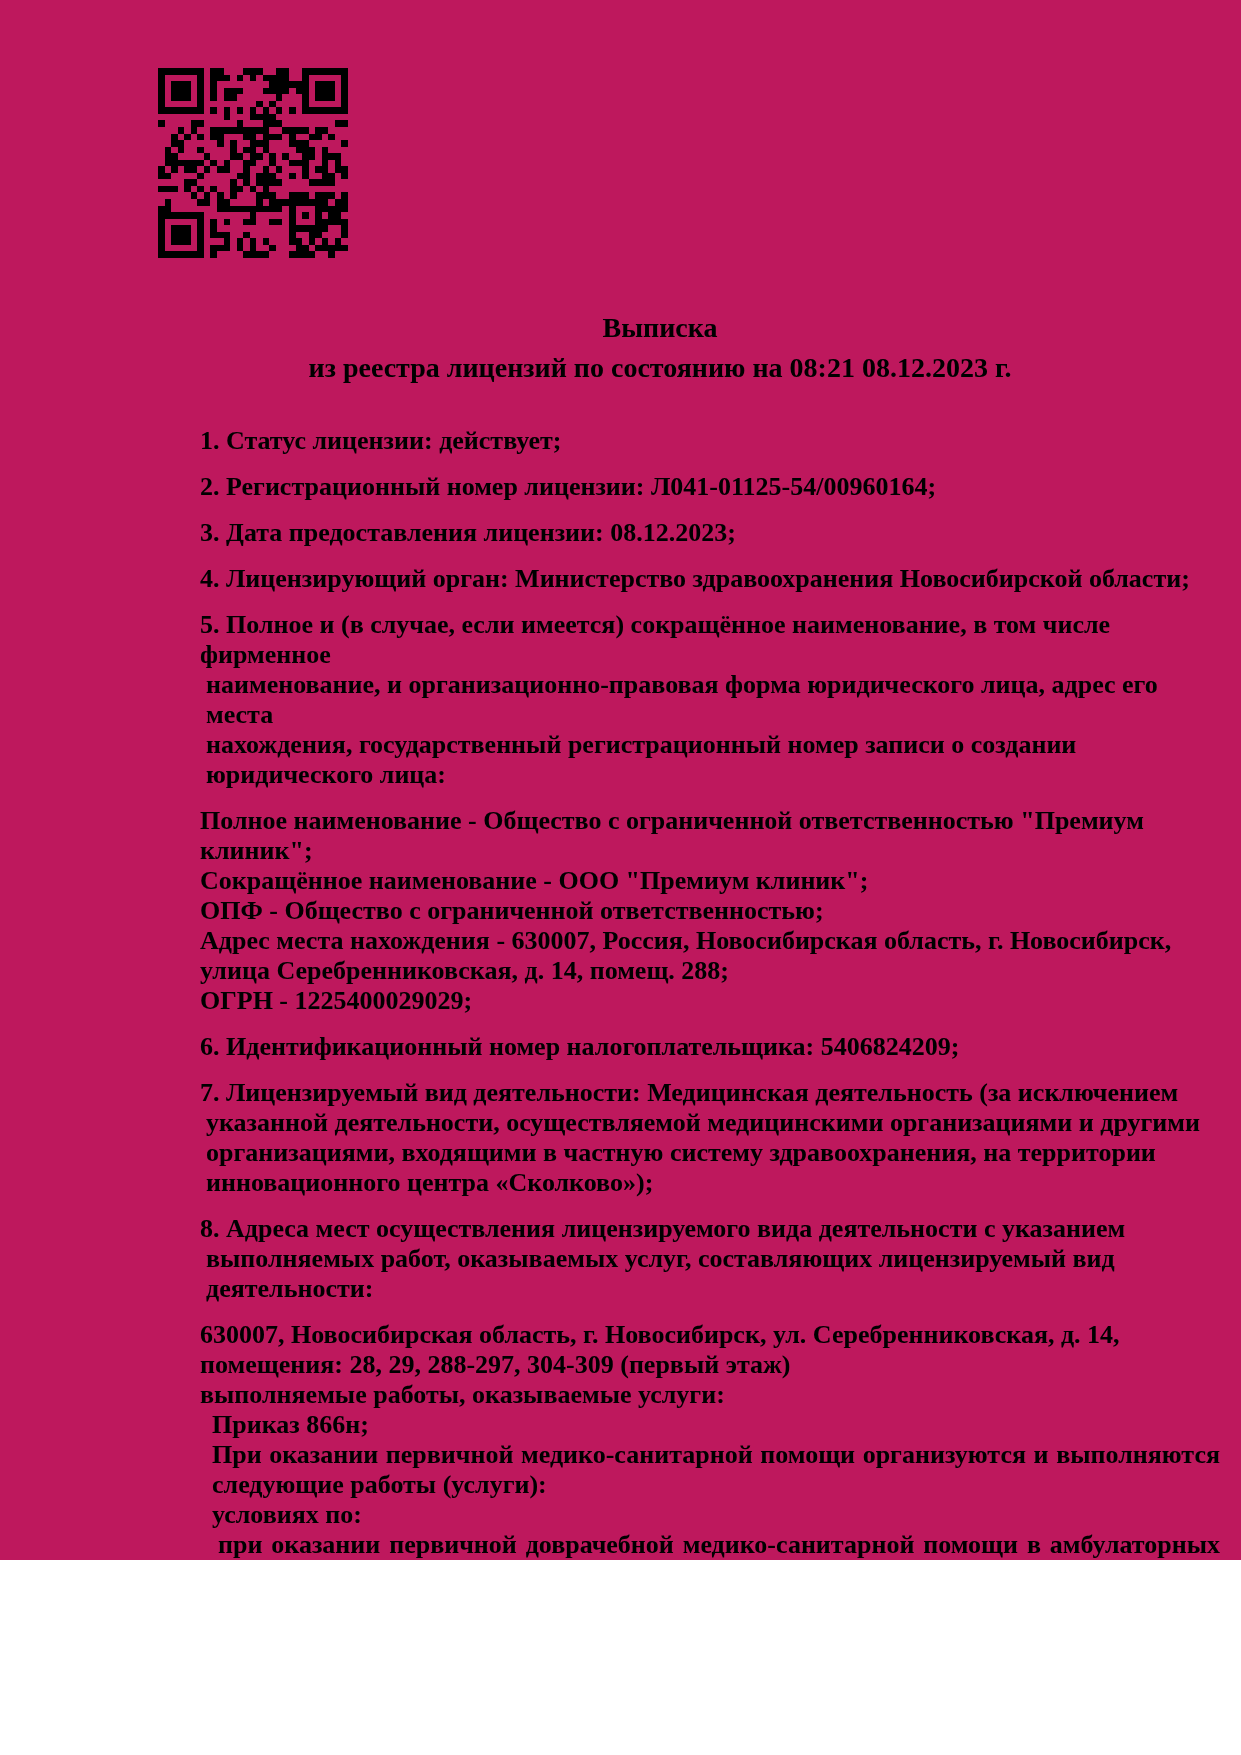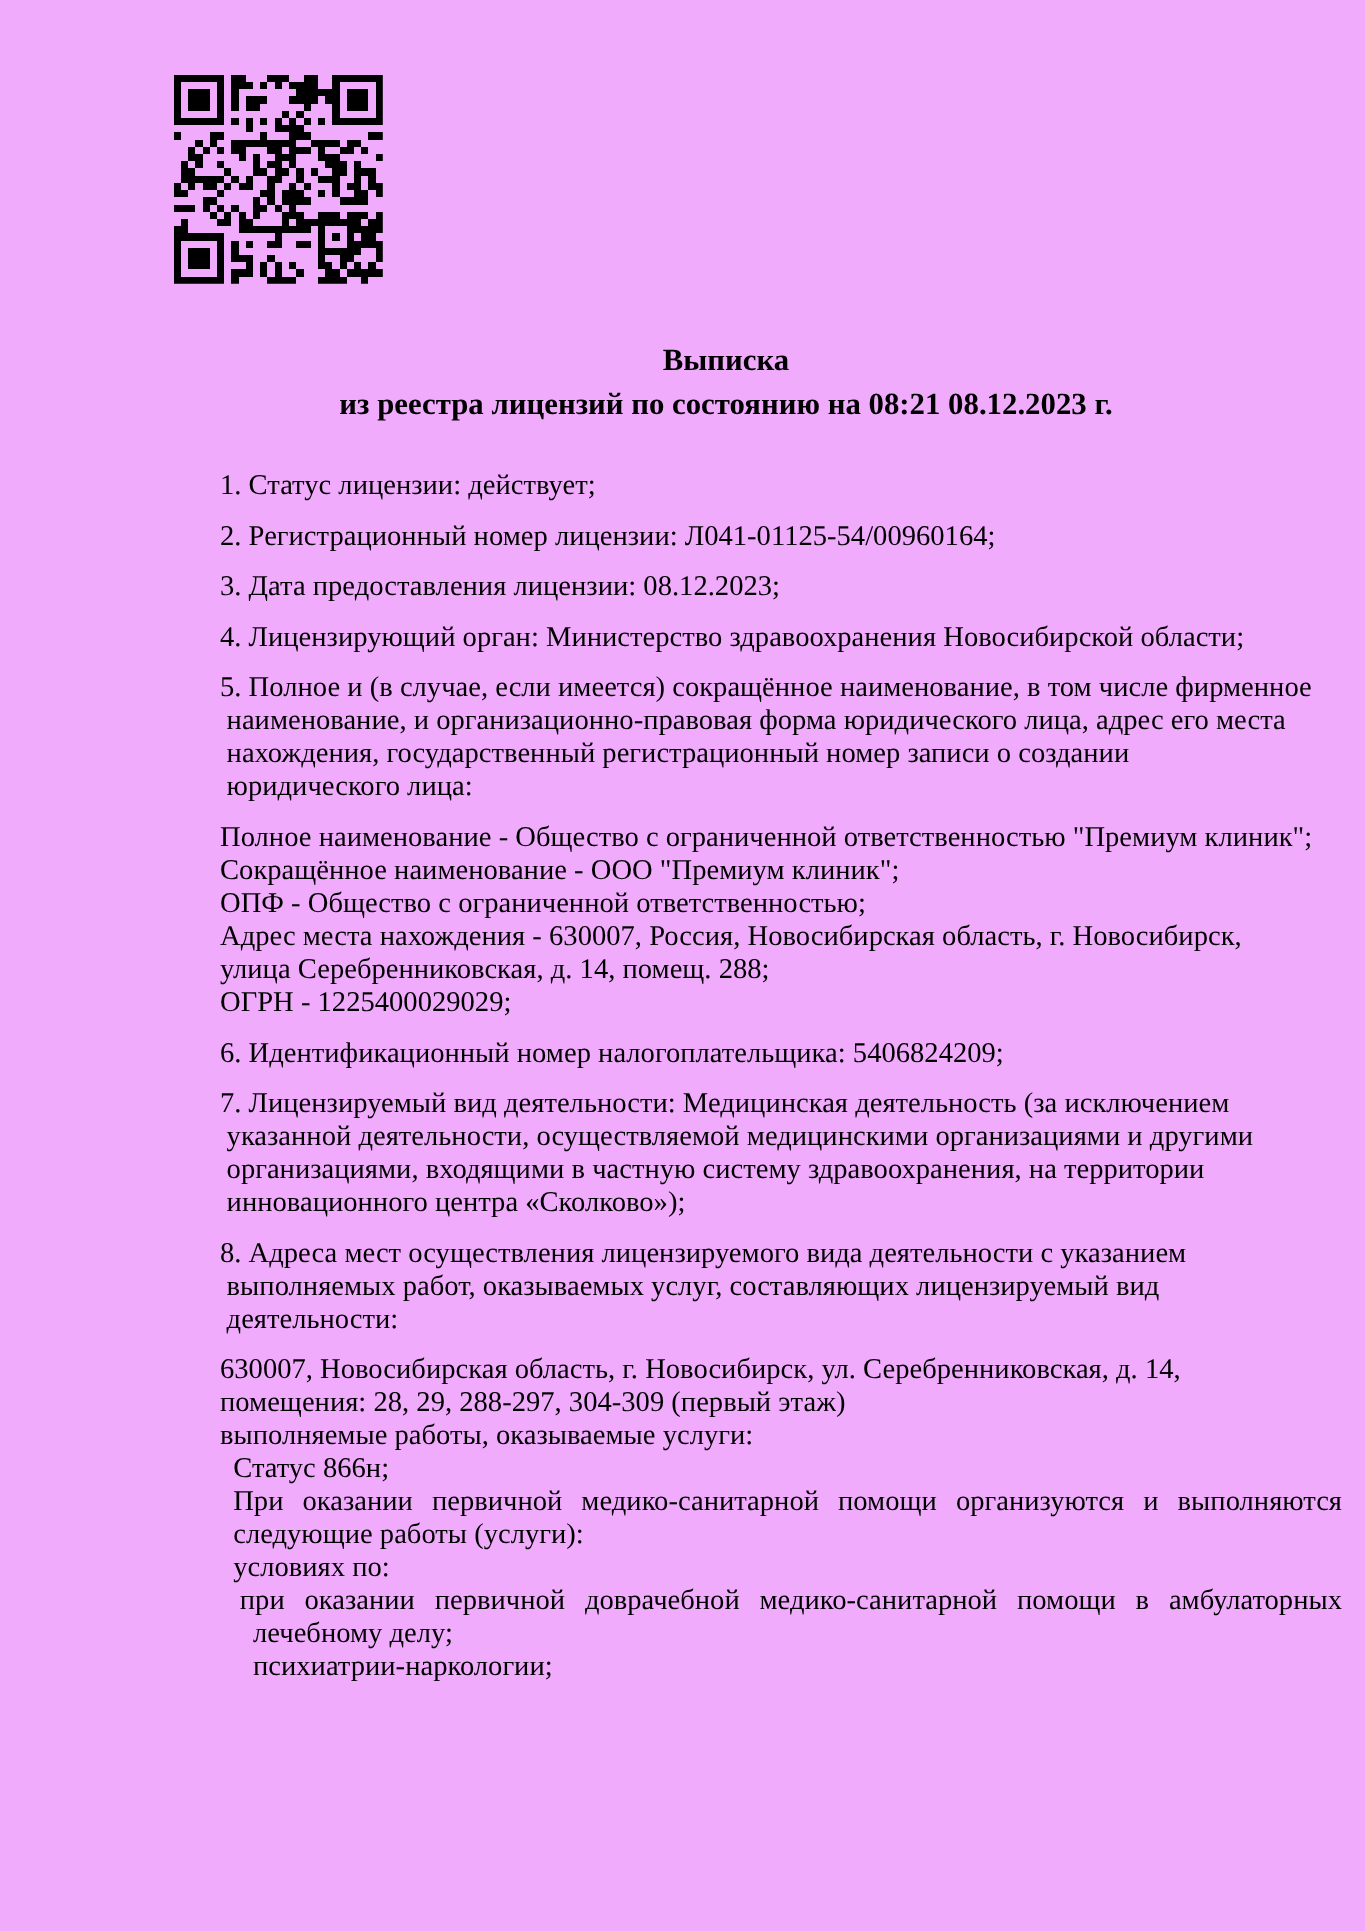--- a/index.html
+++ b/index.html
@@ -3,22 +3,22 @@
 <meta charset="utf-8">
 <style>
   html, body {
     margin: 0;
     padding: 0;
     background: #ffffff;
   }
   .page {
     position: relative;
     width: 1241px;
-    height: 1755px;
-    background: #f0abfc;
+    height: 1560px;
+    background: #be185d;
     color: #000000;
     font-family: "Liberation Serif", "DejaVu Serif", serif;
     overflow: hidden;
   }
   .qr {
     position: absolute;
     left: 158px;
     top: 68px;
     width: 190px;
     height: 190px;
@@ -36,21 +36,21 @@
   .title-line  { line-height: 32px; }
   .subtitle-line { line-height: 32px; margin-top: 8px; }
 
   .content {
     margin-top: 42px;
     margin-left: 200px;
     margin-right: 21px;
     font-size: 26px;
     line-height: 30px;
   }
-  .para { margin: 0 0 16px 0; }
+  .para { margin: 0 0 16px 0; font-weight: bold; }
   .para:last-child { margin-bottom: 0; }
 
   
   .cont { margin-left: 6px; }
   
   .ind1 { margin-left: 12px; }
   .ind2 { margin-left: 18px; }
   .ind3 { margin-left: 30px; }
   
   .stretch {
@@ -526,21 +526,21 @@
     <div class="para">
       <div class="line">8. Адреса мест осуществления лицензируемого вида деятельности с указанием</div>
       <div class="line cont">выполняемых работ, оказываемых услуг, составляющих лицензируемый вид</div>
       <div class="line cont">деятельности:</div>
     </div>
 
     <div class="para">
       <div class="line">630007, Новосибирская область, г. Новосибирск, ул. Серебренниковская, д. 14,</div>
       <div class="line">помещения: 28, 29, 288-297, 304-309 (первый этаж)</div>
       <div class="line">выполняемые работы, оказываемые услуги:</div>
-      <div class="line ind1">Статус 866н;</div>
+      <div class="line ind1">Приказ 866н;</div>
       <div class="line ind1 stretch">При оказании первичной медико-санитарной помощи организуются и выполняются</div>
       <div class="line ind1">следующие работы (услуги):</div>
       <div class="line ind1">условиях по:</div>
       <div class="line ind2 stretch">при оказании первичной доврачебной медико-санитарной помощи в амбулаторных</div>
       <div class="line ind3">лечебному делу;</div>
       <div class="line ind3">психиатрии-наркологии;</div>
     </div>
 
   </div>
 </div>

